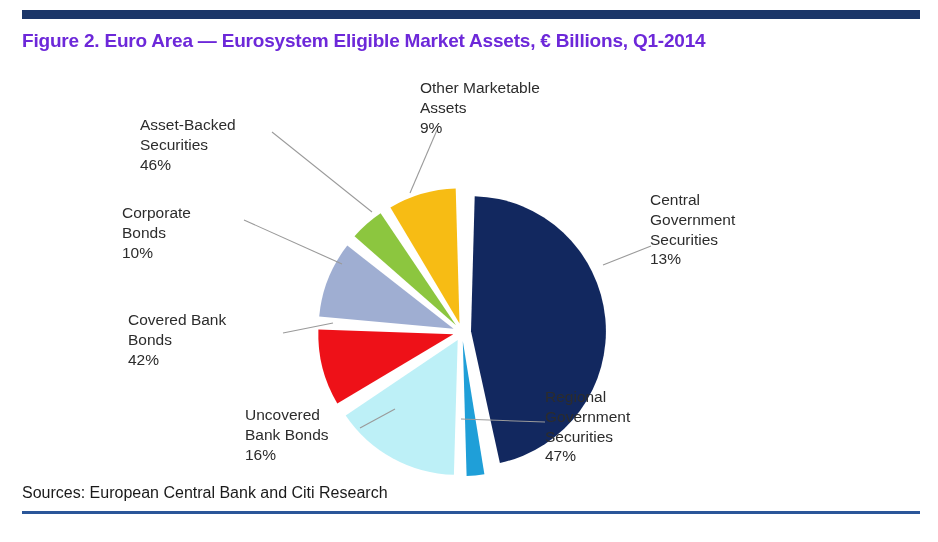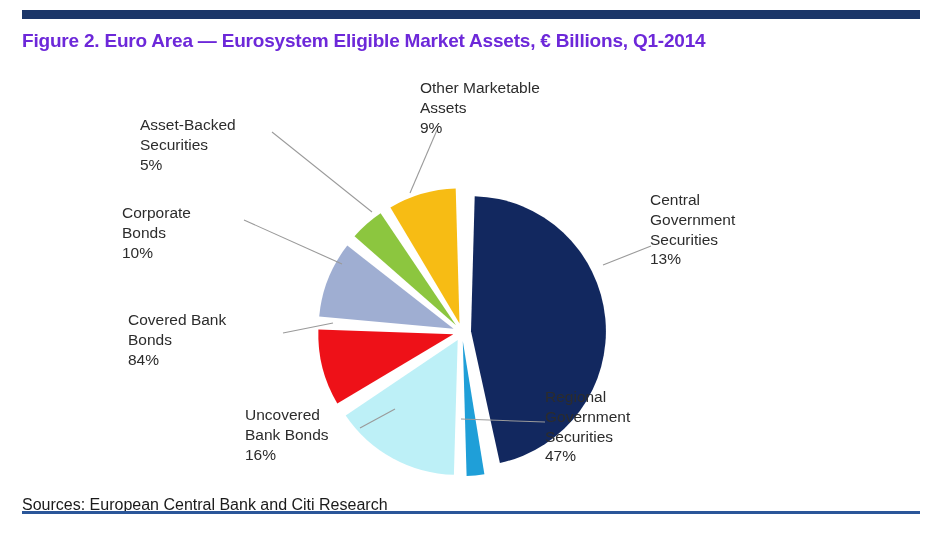--- a/index.html
+++ b/index.html
@@ -43,21 +43,21 @@
     top: 30px;
     font-size: 19px;
     font-weight: bold;
     letter-spacing: -0.2px;
     color: #6d28d9;
     white-space: nowrap;
   }
   .sources {
     position: absolute;
     left: 22px;
-    top: 496px;
+    top: 484px;
     font-size: 16px;
     color: #1a1a1a;
     white-space: nowrap;
   }
   .chart-area {
     position: absolute;
     left: 0;
     top: 60px;
     width: 938px;
     height: 420px;
@@ -137,29 +137,29 @@
 Government
 Securities
 47%</div>
 
     <div class="callout-label" style="left:245px; top:345px; width:170px;">Uncovered
 Bank Bonds
 16%</div>
 
     <div class="callout-label" style="left:128px; top:250px; width:160px;">Covered Bank
 Bonds
-84%</div>
+42%</div>
 
     <div class="callout-label" style="left:122px; top:143px; width:150px;">Corporate
 Bonds
 10%</div>
 
     <div class="callout-label" style="left:140px; top:55px; width:160px;">Asset-Backed
 Securities
-5%</div>
+46%</div>
 
     <div class="callout-label" style="left:420px; top:18px; width:190px;">Other Marketable
 Assets
 9%</div>
 
 
   </div>
 
   <div class="sources">Sources: European Central Bank and Citi Research</div>
 

